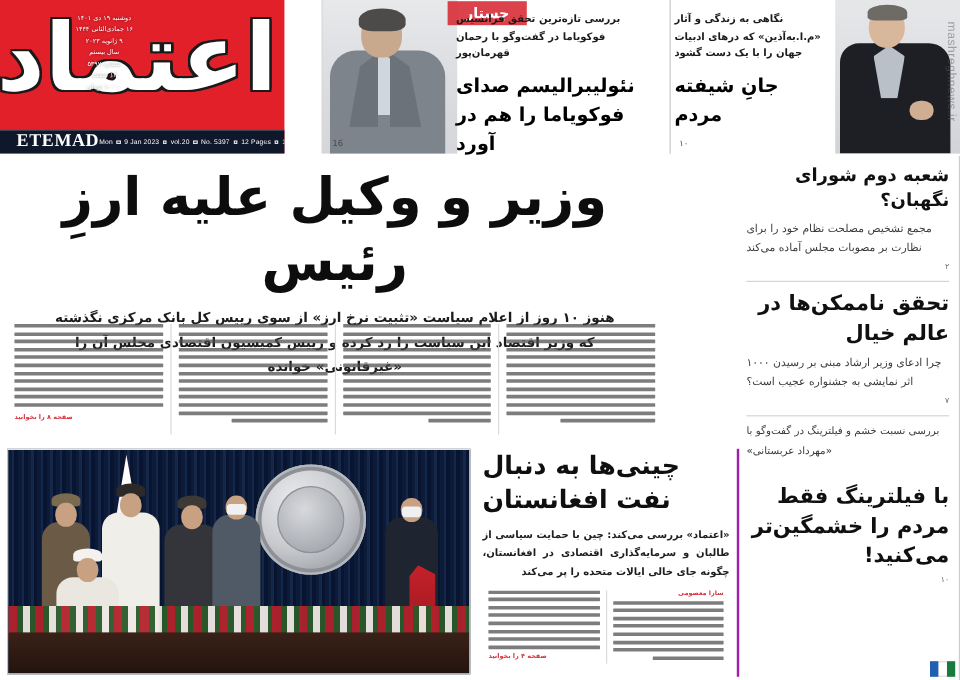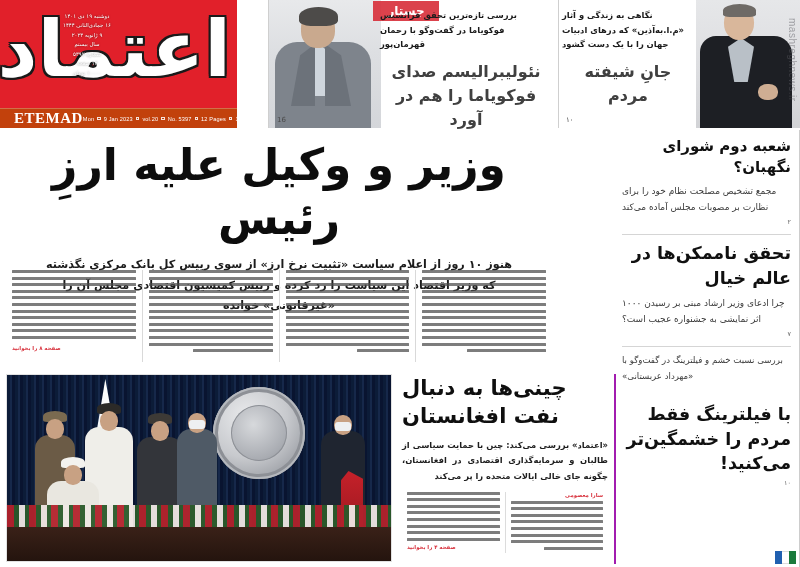--- a/index.html
+++ b/index.html
@@ -54,21 +54,21 @@
     font-size: 5.4px;
     line-height: 1.75;
     z-index: 4;
     text-shadow: 0 0 2px rgba(0,0,0,.55);
   }
   .masthead-dates div { white-space: nowrap; }
   .masthead-footer {
     position: absolute;
     left: 0; bottom: 0;
     width: 268px; height: 20px;
-    background: #c2410c;
+    background: #0f172a;
     display: flex; align-items: center;
     direction: ltr;
     padding: 0 6px;
     border-top: 1px solid rgba(255,255,255,.25);
   }
   .masthead-footer .etemad-word {
     color: #fff;
     font-size: 15px;
     font-weight: bold;
     letter-spacing: .5px;
@@ -151,22 +151,22 @@
     line-height: 1.75;
     color: #1b1b1b;
     font-weight: 600;
     text-align: left;
   }
   .promo-title {
     margin-top: 8px;
     font-size: 16px;
     font-weight: bold;
     line-height: 1.5;
-    color: #404040;
-    text-align: center;
+    color: #000000;
+    text-align: left;
   }
   .promo-stamp {
     position: absolute;
     left: 104px; top: 1px;
     width: 66px; height: 20px;
     background: #d8323d;
     color: #fff;
     font-size: 12px;
     font-weight: bold;
     text-align: center;

